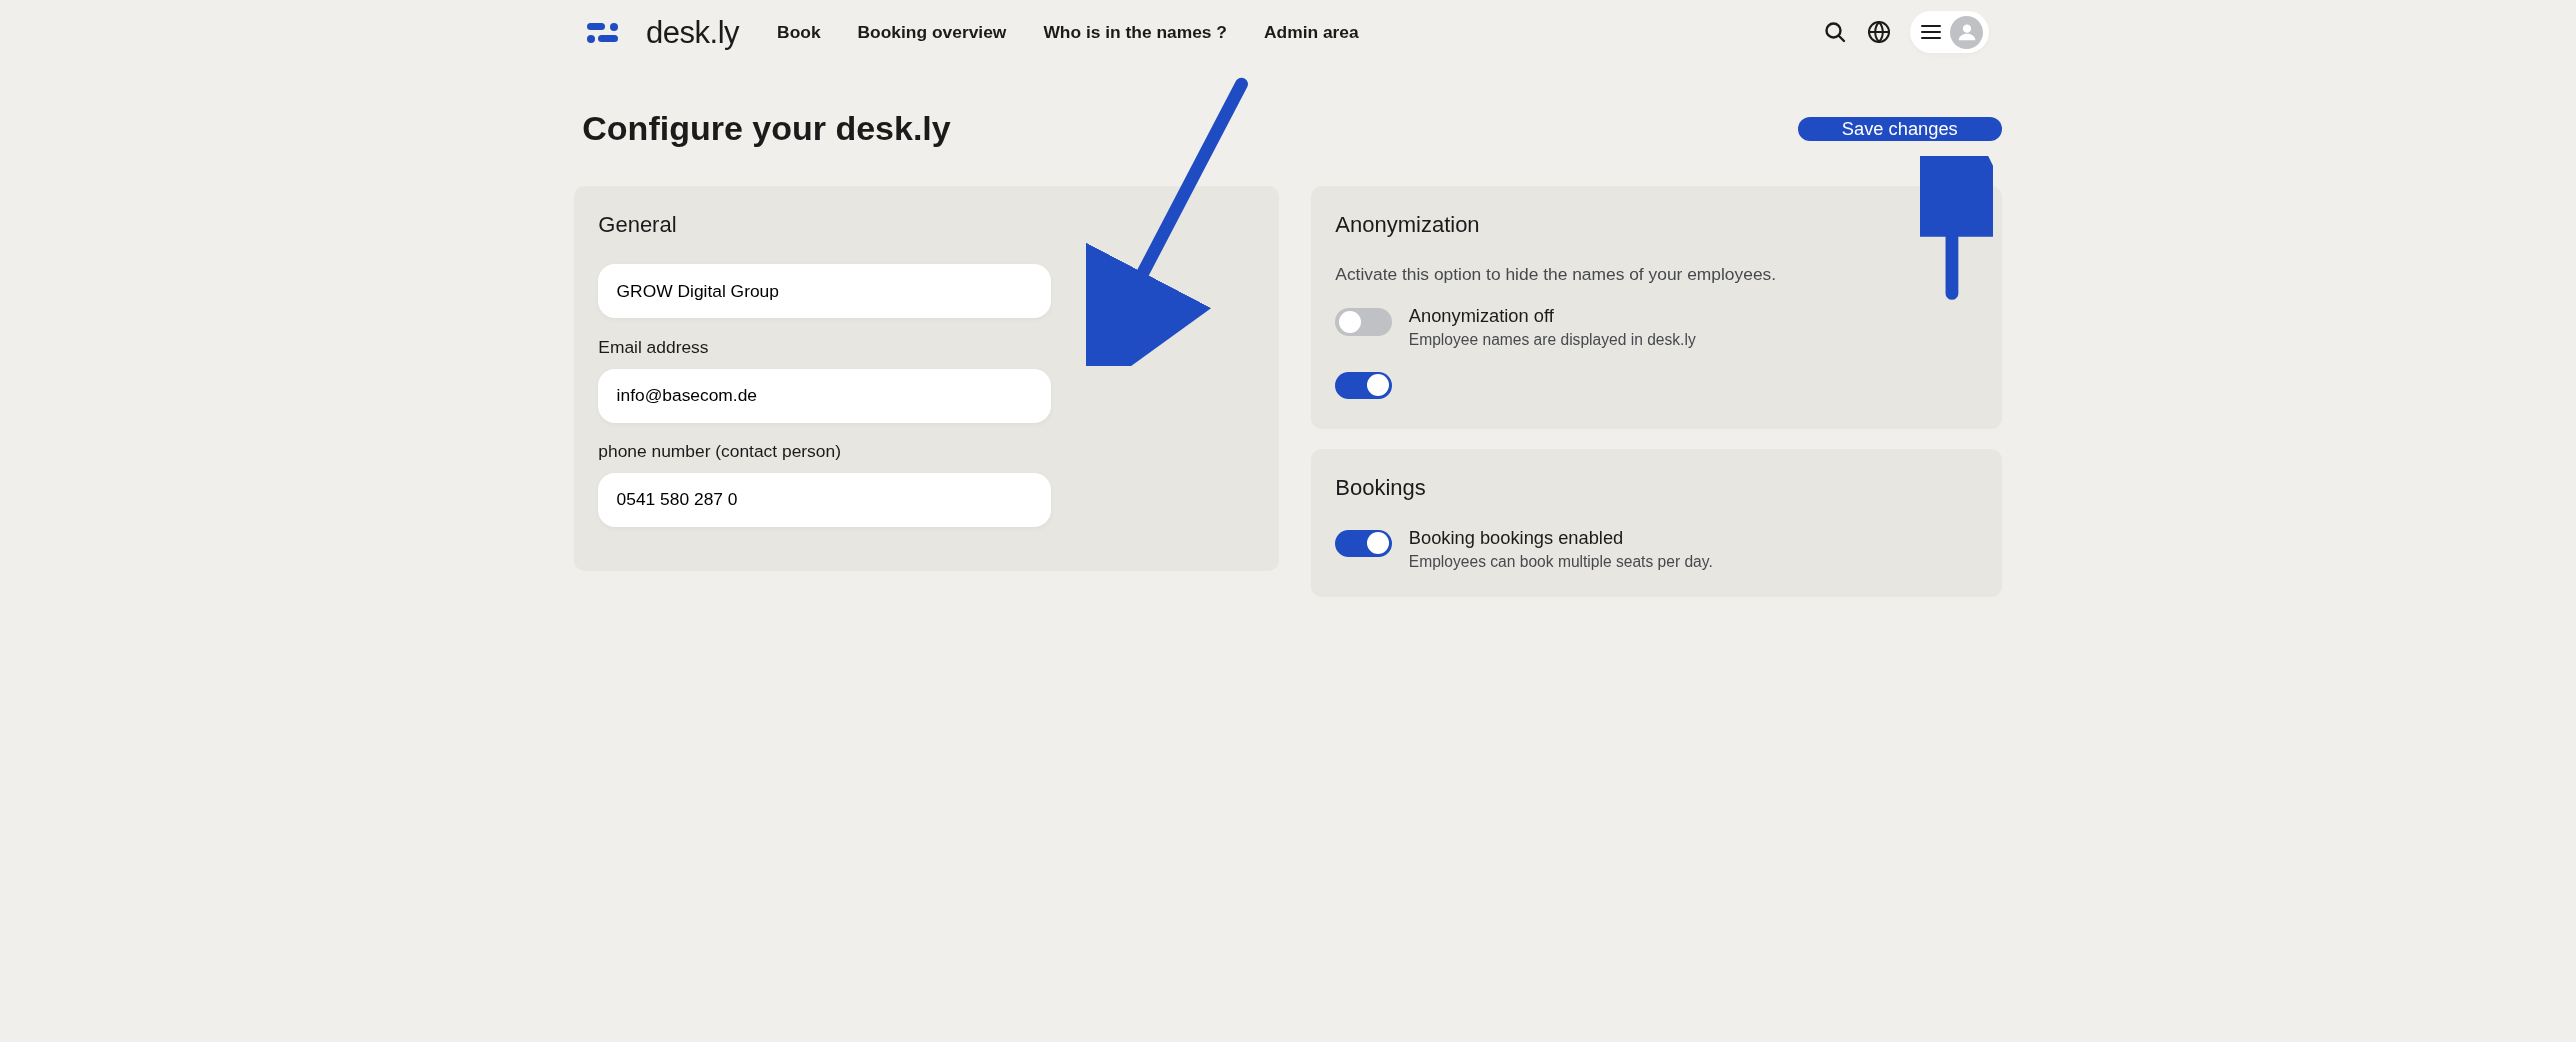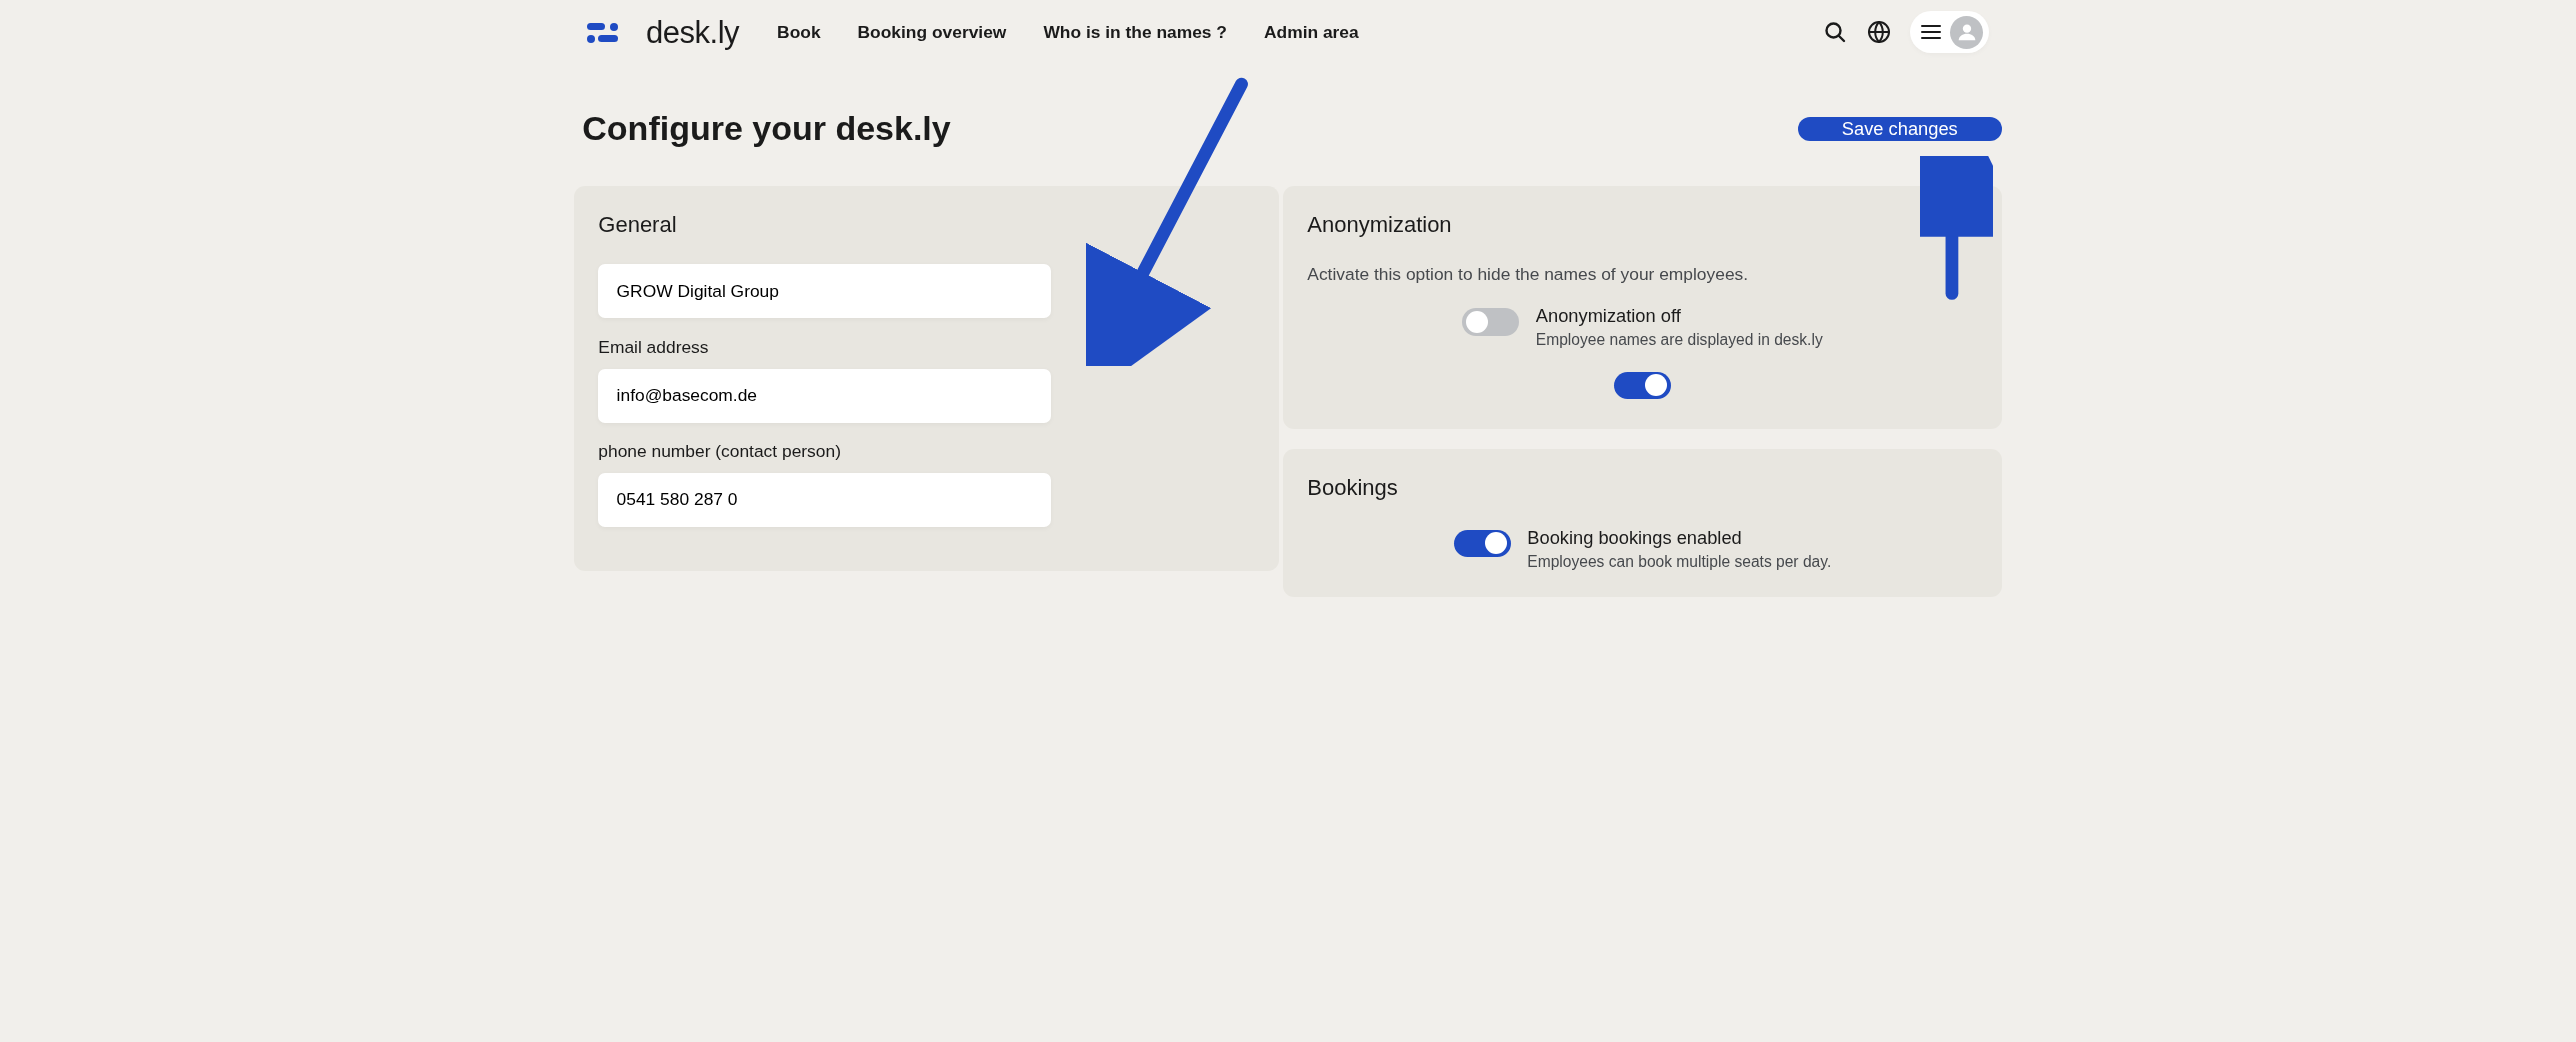--- a/index.html
+++ b/index.html
@@ -127,21 +127,21 @@
     border-radius: 29px;
     font-size: 18.3px;
     font-weight: 400;
     padding: 1px 44px;
     cursor: pointer;
   }
 
   
   .cols {
     display: flex;
-    gap: 4px;
+    gap: 32px;
     align-items: flex-start;
   }
   .panel {
     background: var(--panel);
     border-radius: 11px;
     padding: 26px 24px;
   }
   .left  { flex: 0 0 705px; }
   .right { flex: 1; display: flex; flex-direction: column; gap: 20px; }
 
@@ -160,34 +160,33 @@
     font-size: 17.4px;
     color: var(--text);
     display: block;
     margin: 0 0 11px 0;
   }
   .field {
     width: 453px;
     max-width: 100%;
     background: var(--white);
     border: none;
-    border-radius: 7px;
+    border-radius: 17px;
     font-size: 17.4px;
     padding: 16.5px 18.3px;
     display: block;
     margin-bottom: 18.3px;
     box-shadow: 0 1.8px 5.5px rgba(0,0,0,0.04);
   }
 
   .toggle-row {
     display: flex;
     align-items: flex-start;
     gap: 16.5px;
     margin-bottom: 20px;
-    justify-content: center;
   }
   .toggle {
     width: 57px;
     height: 27.5px;
     border-radius: 915px;
     position: relative;
     flex: 0 0 auto;
     margin-top: 2.7px;
     cursor: pointer;
   }

